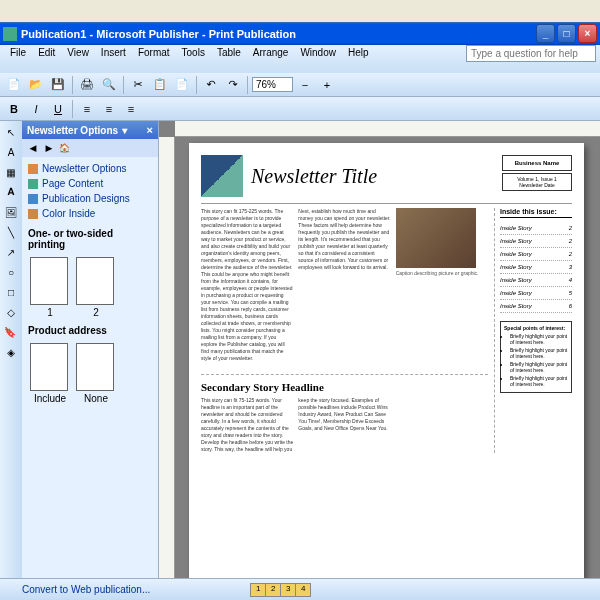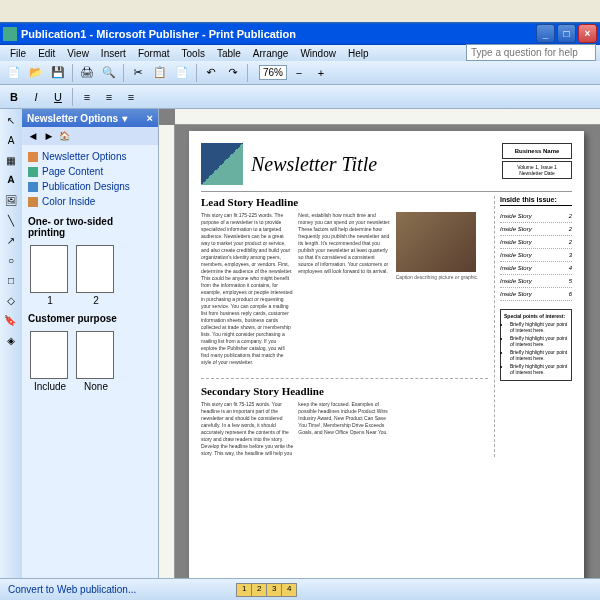--- a/index.html
+++ b/index.html
@@ -3,26 +3,26 @@
 <meta charset="utf-8">
 <style>
 * { margin: 0; padding: 0; box-sizing: border-box; font-family: Tahoma, sans-serif; }
 body { background: #ece9d8; width: 600px; height: 600px; overflow: hidden; font-size: 10px; }
 .titlebar { background: linear-gradient(to bottom, #3a6ea5, #0054e3 10%, #0054e3 90%, #003db3); height: 23px; display: flex; align-items: center; padding: 0 3px; color: white; margin-top: 22px; }
 .titlebar .icon { width: 14px; height: 14px; background: #4a8; margin-right: 4px; }
 .titlebar .title { font-size: 11px; font-weight: bold; flex: 1; }
 .winbtns { display: flex; gap: 2px; }
 .winbtn { width: 19px; height: 19px; background: linear-gradient(#5a8fd8, #2862c4); border: 1px solid #1a4a9c; border-radius: 3px; display: flex; align-items: center; justify-content: center; color: white; font-size: 10px; font-weight: bold; }
 .winbtn.close { background: linear-gradient(#e88, #c44); border-color: #a22; }
-.menubar { background: linear-gradient(#e5f1fe, #c8dff5); height: 16px; display: flex; align-items: flex-end; padding: 0 4px; font-size: 10px; }
+.menubar { background: linear-gradient(#e5f1fe, #c8dff5); height: 28px; display: flex; align-items: flex-start; padding: 0 4px; font-size: 10px; }
 .menuitem { padding: 2px 6px; cursor: default; }
 .toolbar { background: linear-gradient(#e5f1fe, #c4dcf4); height: 24px; display: flex; align-items: center; padding: 0 4px; gap: 2px; border-bottom: 1px solid #9bb0c8; }
 .tbtn { width: 20px; height: 20px; border: 1px solid transparent; display: flex; align-items: center; justify-content: center; font-size: 11px; }
 .tsep { width: 1px; height: 18px; background: #a0b0c5; margin: 0 2px; }
-.zoom { background: white; border: 1px solid #7f9db9; font-size: 10px; padding: 1px 3px; width: 28px; margin-left: 7px; }
+.zoom { background: white; border: 1px solid #7f9db9; font-size: 10px; padding: 1px 3px; width: 41px; }
 .helpbox { margin-left: auto; background: white; border: 1px solid #7f9db9; padding: 2px 4px; font-size: 10px; color: #888; width: 130px; }
 .main { display: flex; height: 510px; }
 .lefttools { width: 22px; background: linear-gradient(to right, #e5f1fe, #c4dcf4); display: flex; flex-direction: column; align-items: center; padding: 2px 0; gap: 2px; }
 .ltbtn { width: 18px; height: 18px; display: flex; align-items: center; justify-content: center; font-size: 10px; }
 .taskpane { width: 137px; background: #e5f1fe; border-right: 1px solid #9bb0c8; display: flex; flex-direction: column; font-size: 10px; }
 .tphdr { background: linear-gradient(#5e8ed6, #3a6ed0); color: white; padding: 3px 5px; font-weight: bold; display: flex; align-items: center; }
 .tphdr .x { margin-left: auto; font-size: 11px; }
 .tpnav { background: #d0e0f8; padding: 2px 4px; display: flex; gap: 2px; }
 .tpnav span { width: 14px; height: 14px; display: inline-flex; align-items: center; justify-content: center; font-size: 9px; }
 .tpsec { padding: 4px 6px; }
@@ -53,21 +53,21 @@
 .cols { display: flex; gap: 5px; font-size: 5px; line-height: 1.4; color: #333; }
 .col { flex: 1; }
 .storyimg { width: 80px; height: 60px; background: linear-gradient(135deg, #8a7050, #5a4030); margin-bottom: 2px; }
 .imgcap { font-size: 5px; color: #555; }
 .story2 { margin-top: 12px; border-top: 1px dashed #aaa; padding-top: 6px; }
 .sidehdr { font: bold 7px Arial; border-bottom: 1px solid #000; padding-bottom: 2px; margin-bottom: 4px; }
 .tocitem { display: flex; justify-content: space-between; font: italic 6px Georgia; padding: 3px 0; border-bottom: 1px dotted #aaa; }
 .spbox { margin-top: 8px; border: 1px solid #333; padding: 3px; font-size: 5px; }
 .spbox .sphdr { font-weight: bold; margin-bottom: 2px; }
 .spbox li { margin: 0 0 2px 6px; list-style: disc; }
-.statusbar { position: absolute; bottom: 0; left: 0; right: 0; height: 22px; background: linear-gradient(#e5f1fe, #c4dcf4); border-top: 1px solid #9bb0c8; display: flex; align-items: center; padding: 0 8px; font-size: 10px; }
+.statusbar { position: absolute; bottom: 0; left: 0; right: 0; height: 22px; background: linear-gradient(#e5f1fe, #c4dcf4); border-top: 1px solid #9bb0c8; display: flex; align-items: center; padding: 0 22px; font-size: 10px; }
 .pagenav { display: flex; margin-left: 100px; }
 .pgtab { width: 16px; height: 14px; background: #f0d060; border: 1px solid #888; font-size: 8px; text-align: center; margin-right: -1px; }
 .weblink { color: #003399; }
 </style>
 </head>
 <body>
 
 <div class="titlebar">
   <div class="icon"></div>
   <div class="title">Publication1 - Microsoft Publisher - Print Publication</div>
@@ -159,21 +159,21 @@
       <div class="tpitem">Newsletter Options</div>
       <div class="tpitem">Page Content</div>
       <div class="tpitem">Publication Designs</div>
       <div class="tpitem">Color Inside</div>
     </div>
     <div class="tpgrp">One- or two-sided printing</div>
     <div class="thumbrow">
       <div class="thumb"><div class="thumbbox"></div><span>1</span></div>
       <div class="thumb"><div class="thumbbox"></div><span>2</span></div>
     </div>
-    <div class="tpgrp">Customer purpose</div>
+    <div class="tpgrp">Product address</div>
     <div class="thumbrow">
       <div class="thumb"><div class="thumbbox"></div><span>Include</span></div>
       <div class="thumb"><div class="thumbbox"></div><span>None</span></div>
     </div>
   </div>
 
   <div class="canvas">
     <div class="hruler"></div>
     <div class="vruler"></div>
     <div class="page">
@@ -184,21 +184,20 @@
           <div class="bizname">Business Name</div>
           <div class="bizinfo">
             <div>Volume 1, Issue 1</div>
             <div>Newsletter Date</div>
           </div>
         </div>
       </div>
       <div class="pbody">
         <div class="maincol">
           <div class="story">
-            <h3>Lead Story Headline</h3>
             <div class="cols">
               <div class="col">This story can fit 175-225 words. The purpose of a newsletter is to provide specialized information to a targeted audience. Newsletters can be a great way to market your product or service, and also create credibility and build your organization's identity among peers, members, employees, or vendors. First, determine the audience of the newsletter. This could be anyone who might benefit from the information it contains, for example, employees or people interested in purchasing a product or requesting your service. You can compile a mailing list from business reply cards, customer information sheets, business cards collected at trade shows, or membership lists. You might consider purchasing a mailing list from a company. If you explore the Publisher catalog, you will find many publications that match the style of your newsletter.</div>
               <div class="col">Next, establish how much time and money you can spend on your newsletter. These factors will help determine how frequently you publish the newsletter and its length. It's recommended that you publish your newsletter at least quarterly so that it's considered a consistent source of information. Your customers or employees will look forward to its arrival.</div>
               <div class="col">
                 <div class="storyimg"></div>
                 <div class="imgcap">Caption describing picture or graphic.</div>
               </div>
             </div>
           </div>
           <div class="story story2">

